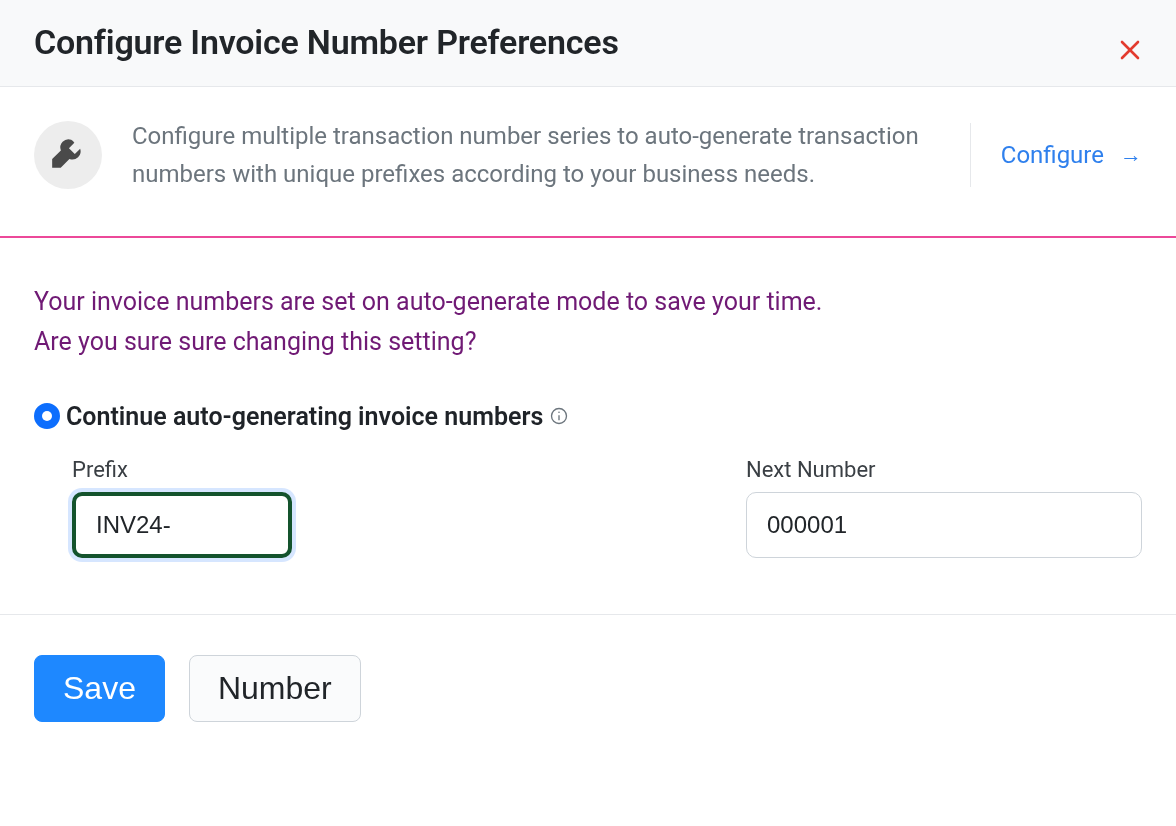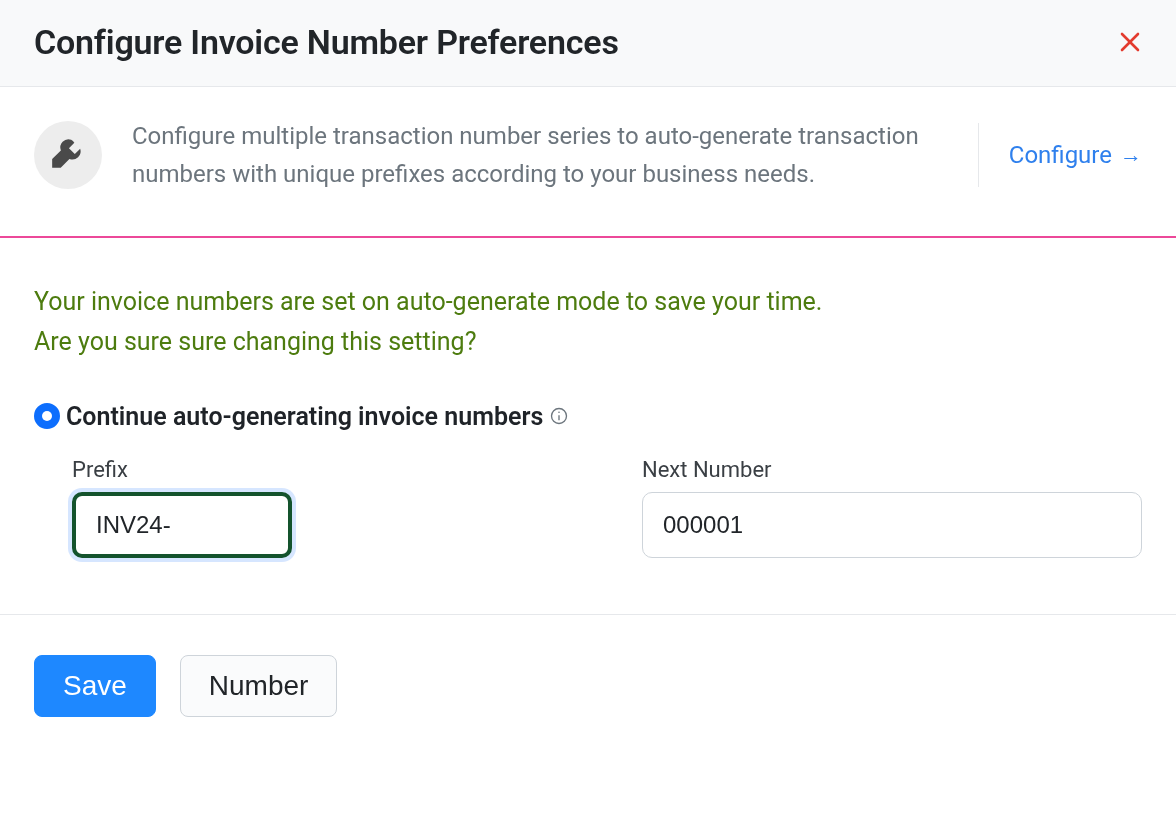--- a/index.html
+++ b/index.html
@@ -9,21 +9,21 @@
       color: #1a1a1a;
       width: 1176px;
     }
 
     
     .header {
       background: #f8f9fa;
       border-bottom: 1px solid #e6e8eb;
       padding: 22px 34px 24px;
       display: flex;
-      align-items: center;
+      align-items: flex-end;
       justify-content: space-between;
     }
     .header-title {
       font-size: 34px;
       font-weight: 600;
       color: #212529;
       letter-spacing: -0.2px;
     }
     .close-icon {
       color: #e33b2e;
@@ -61,33 +61,33 @@
       height: 64px;
       background: #e6e8eb;
     }
     .banner-link {
       color: #2f80ed;
       font-size: 24px;
       text-decoration: none;
       white-space: nowrap;
       display: inline-flex;
       align-items: center;
-      gap: 8px;
+      gap: 16px;
       cursor: pointer;
     }
     .banner-link .arrow { font-size: 22px; }
 
     
     .body-section {
       padding: 44px 34px 22px;
     }
     .intro-text {
       font-size: 25px;
       line-height: 1.6;
-      color: #4d7c0f;
+      color: #701a75;
       margin-bottom: 40px;
     }
 
     .radio-row {
       display: flex;
       align-items: center;
       gap: 6px;
       margin-bottom: 18px;
     }
     .radio-outer {
@@ -148,33 +148,33 @@
       font-size: 24px;
       color: #212529;
       background: #fff;
       outline: none;
     }
     .text-input.focused {
       border: 4px solid #14532d;
       box-shadow: 0 0 0 4px rgba(91,155,255,0.25);
     }
     .prefix-input { width: 220px; }
-    .next-input   { width: 500px; }
+    .next-input   { width: 396px; }
 
     .second-radio { margin-top: 12px; margin-bottom: 40px; }
 
     
     .footer {
       border-top: 1px solid #e6e8eb;
       padding: 40px 34px;
       display: flex;
       gap: 24px;
     }
     .btn {
-      font-size: 28px;
+      font-size: 32px;
       border-radius: 8px;
       padding: 14px 28px;
       cursor: pointer;
       border: 1px solid transparent;
     }
     .btn-primary {
       background: #1e88ff;
       color: #fff;
       border-color: #1e88ff;
     }

